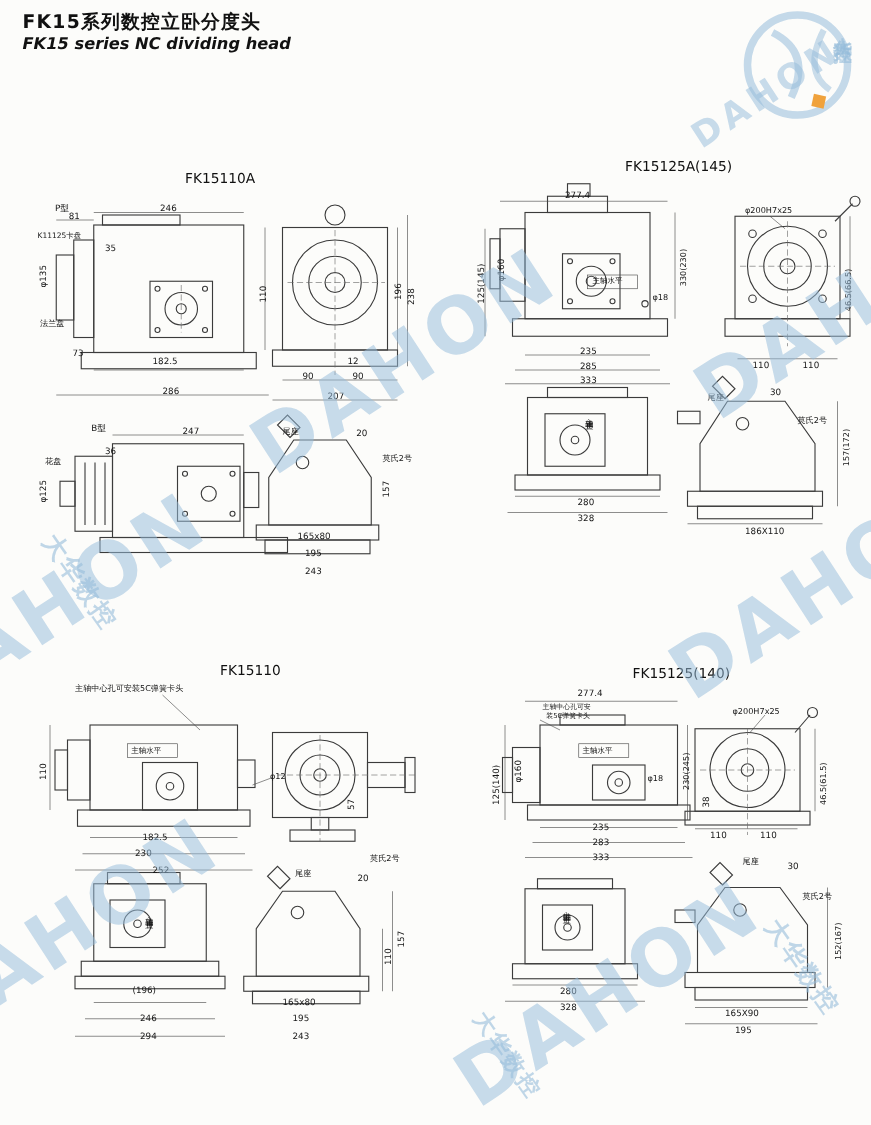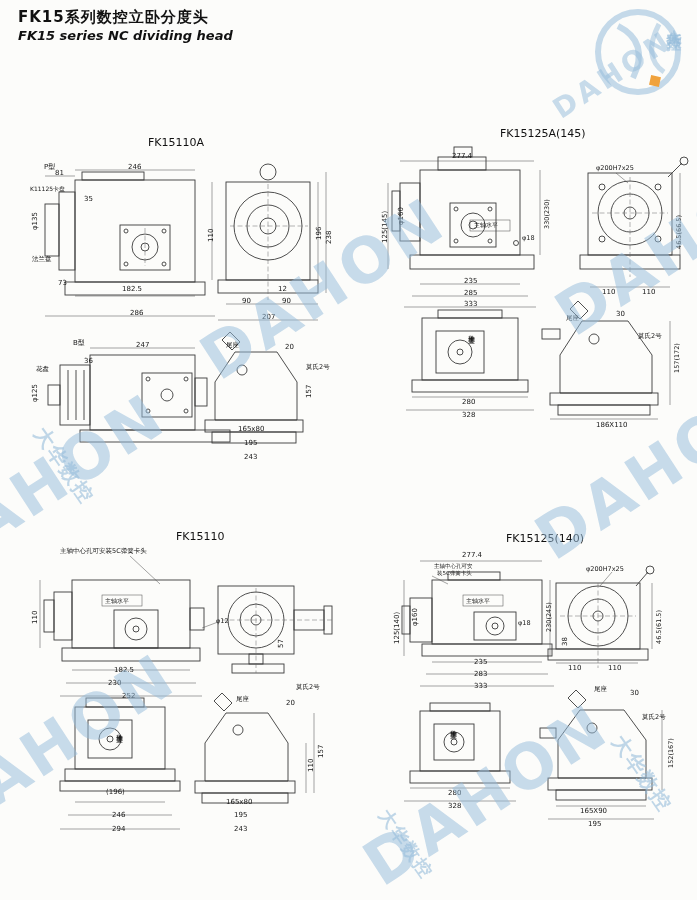--- a/index.html
+++ b/index.html
@@ -146,21 +146,21 @@
         <span class="dim" style="left: 92px; top: 156px;">182.5</span>
         <span class="dim" style="left: 100px; top: 180px;">286</span>
         <span class="dim" style="left: 178px; top: 112px; transform: rotate(-90deg);">110</span>
         <span class="dim" style="left: 286px; top: 110px; transform: rotate(-90deg);">196</span>
         <span class="dim" style="left: 296px; top: 114px; transform: rotate(-90deg);">238</span>
         <span class="dim" style="left: 248px; top: 156px;">12</span>
         <span class="dim" style="left: 212px; top: 168px;">90</span>
         <span class="dim" style="left: 252px; top: 168px;">90</span>
         <span class="dim" style="left: 232px; top: 184px;">207</span>
         <span class="dim" style="left: 16px; top: 210px; font-size: 7px; margin-left: 27px;">B型</span>
-        <span class="dim" style="left: 106px; top: 212px;">247</span>
+        <span class="dim" style="left: 116px; top: 212px;">247</span>
         <span class="dim" style="left: 54px; top: 228px;">36</span>
         <span class="dim" style="left: 6px; top: 236px; font-size: 6.5px;">花盘</span>
         <span class="dim" style="left: 2px; top: 272px; transform: rotate(-90deg);">φ125</span>
         <span class="dim" style="left: 196px; top: 212px; font-size: 6.5px;">尾座</span>
         <span class="dim" style="left: 255px; top: 214px;">20</span>
         <span class="dim" style="left: 276px; top: 234px; font-size: 6.5px;">莫氏2号</span>
         <span class="dim" style="left: 276px; top: 268px; transform: rotate(-90deg);">157</span>
         <span class="dim" style="left: 208px; top: 296px;">165x80</span>
         <span class="dim" style="left: 214px; top: 310px;">195</span>
         <span class="dim" style="left: 214px; top: 324px;">243</span>

